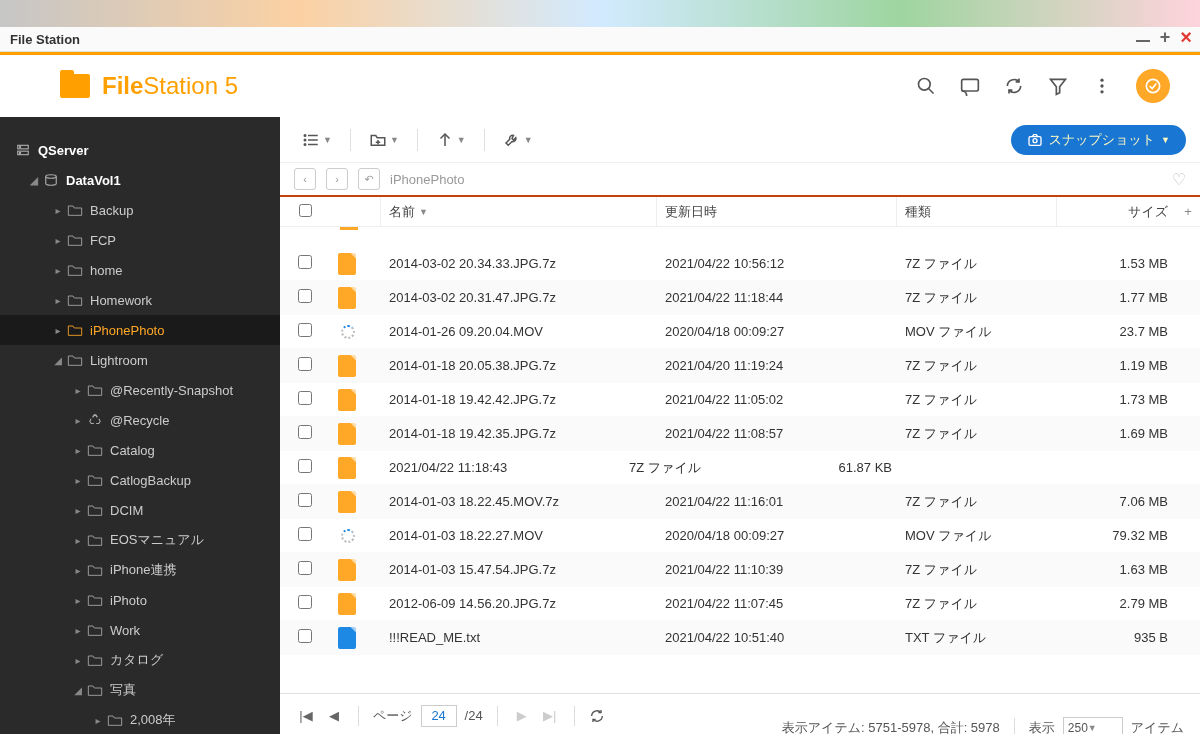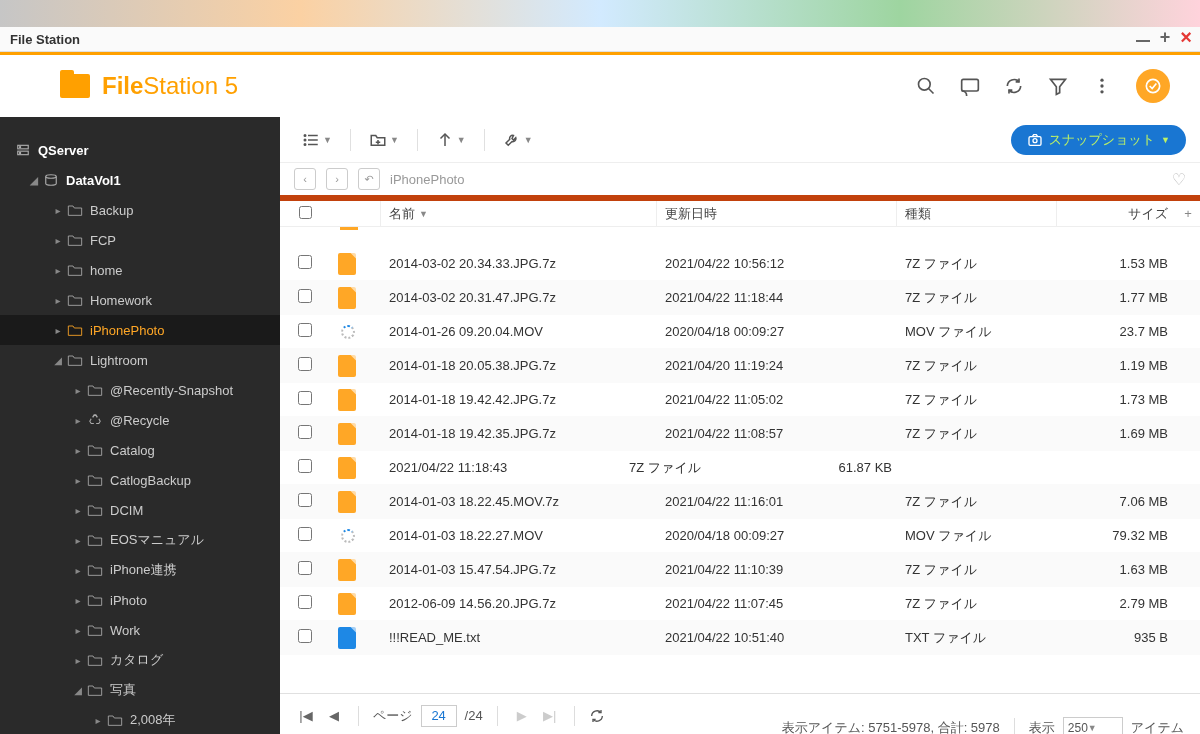--- a/index.html
+++ b/index.html
@@ -45,30 +45,30 @@
 .tree-item.l4 { padding-left: 90px; }
 .tree-item.selected { background: #1a1a1a; color: #ffa726; }
 .tree-item.selected .folder-outline { stroke: #ffa726; }
 .folder-outline { stroke: #aaa; fill: none; stroke-width: 1.3; }
 
 
 .toolbar { height: 46px; border-bottom: 1px solid #eee; display: flex; align-items: center; padding: 0 14px; gap: 6px; }
 .tbbtn { display: flex; align-items: center; padding: 4px 8px; border-radius: 3px; cursor: pointer; color: #555; gap: 3px; }
 .tbbtn .caret { font-size: 9px; color: #888; }
 .tbsep { width: 1px; height: 22px; background: #e0e0e0; margin: 0 4px; }
-.snapshot-btn { margin-left: auto; background: #1976d2; color: #bef264; border-radius: 16px; padding: 6px 16px; display: flex; align-items: center; gap: 6px; cursor: pointer; font-size: 13px; }
+.snapshot-btn { margin-left: auto; background: #1976d2; color: #fef9c3; border-radius: 16px; padding: 6px 16px; display: flex; align-items: center; gap: 6px; cursor: pointer; font-size: 13px; }
 .snapshot-btn .caret { font-size: 9px; }
 
 
 .breadcrumb-row { height: 32px; display: flex; align-items: center; padding: 0 14px; gap: 10px; color: #999; }
 .bcbtn { width: 22px; height: 22px; border: 1px solid #ccc; border-radius: 3px; display: flex; align-items: center; justify-content: center; font-size: 11px; color: #999; cursor: pointer; }
 .bc-heart { margin-left: auto; font-size: 16px; color: #bbb; cursor: pointer; }
 
 
-.thead { height: 32px; border-top: 6px solid #c2410c; border-bottom: 1px solid #eee; display: flex; align-items: center; color: #444; font-size: 13px; }
+.thead { height: 32px; border-top: 2px solid #c2410c; border-bottom: 1px solid #eee; display: flex; align-items: center; color: #444; font-size: 13px; }
 .thead .col, .trow .col { padding: 0 8px; }
 .col-check { width: 50px; text-align: center; }
 .col-icon { width: 50px; }
 .col-name { flex: 1; min-width: 260px; border-left: 1px solid #eee; display: flex; align-items: center; gap: 4px; height: 100%; }
 .col-date { width: 240px; border-left: 1px solid #eee; height: 100%; display: flex; align-items: center; }
 .col-type { width: 160px; border-left: 1px solid #eee; height: 100%; display: flex; align-items: center; }
 .col-size { width: 120px; text-align: right; border-left: 1px solid #eee; height: 100%; display: flex; align-items: center; justify-content: flex-end; padding-right: 16px; }
 .col-plus { width: 24px; text-align: center; color: #888; cursor: pointer; }
 .sort-caret { font-size: 9px; color: #888; }
 

